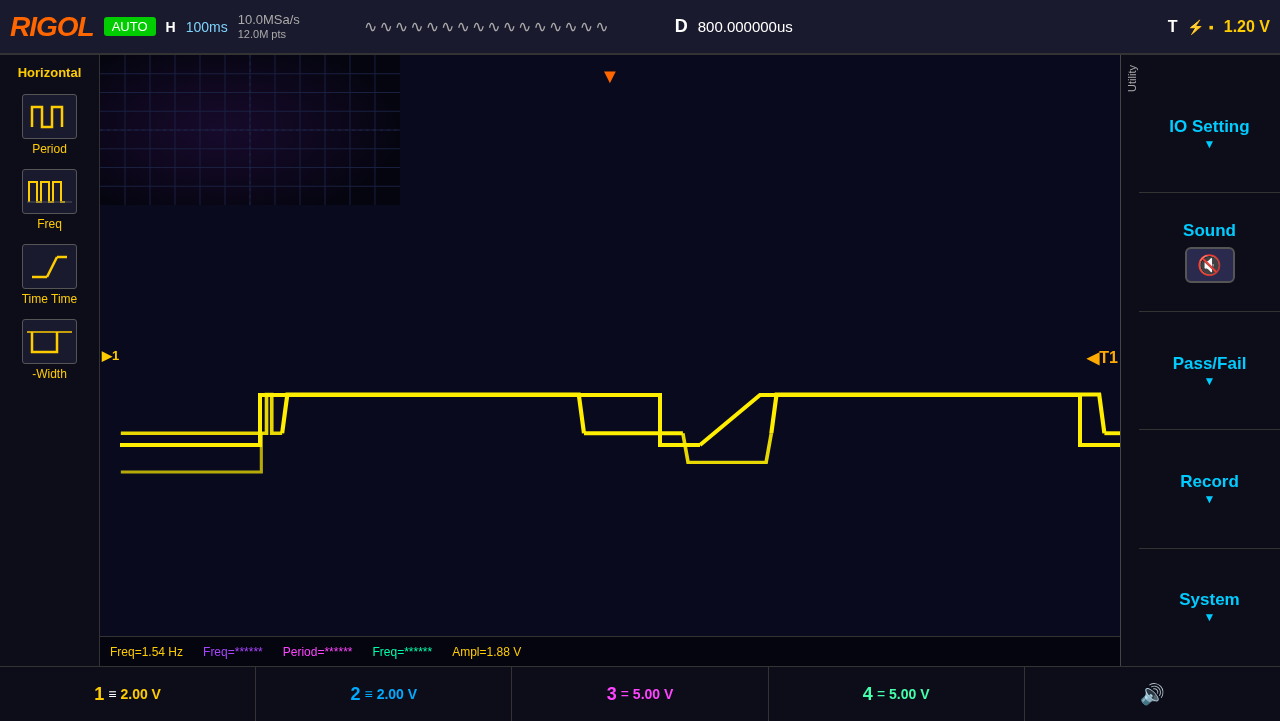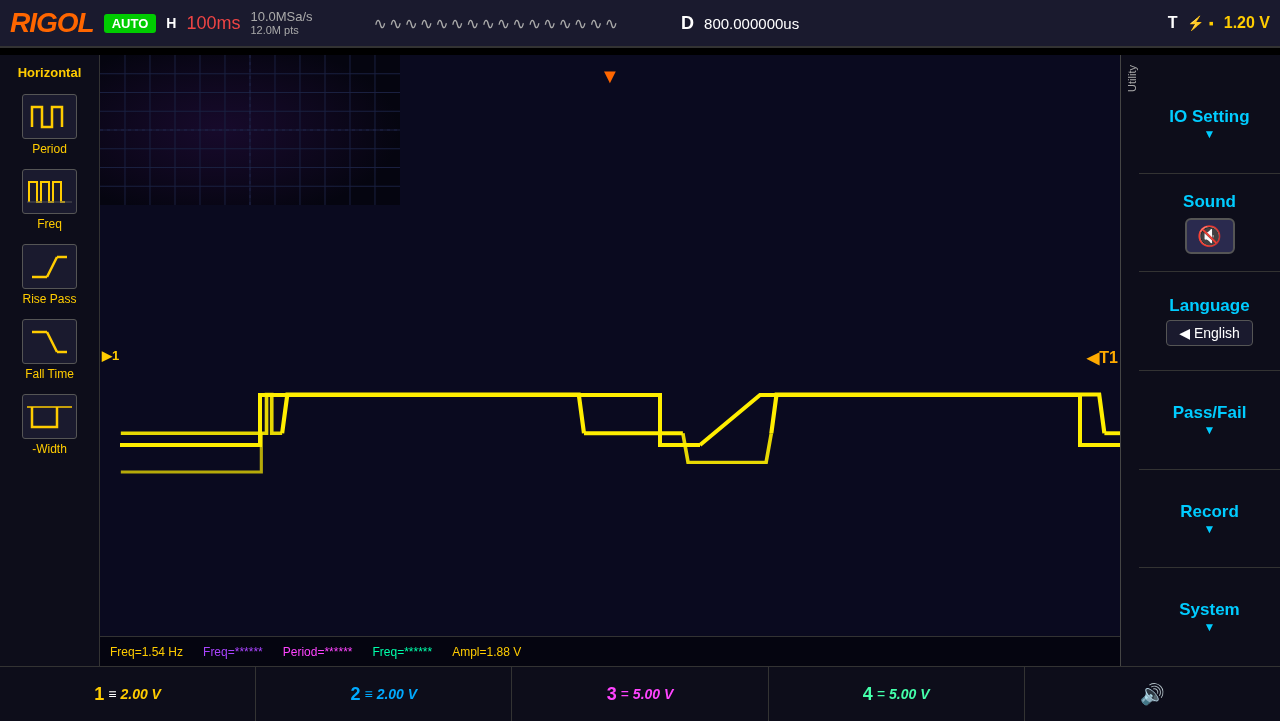--- a/index.html
+++ b/index.html
@@ -9,53 +9,53 @@
       background: #000;
       font-family: Arial, sans-serif;
       overflow: hidden;
       position: relative;
     }
 
     
     #top-bar {
       position: absolute;
       top: 0; left: 0; right: 0;
-      height: 48px;
+      height: 55px;
       background: #1a1a2e;
       display: flex;
       align-items: center;
       padding: 0 10px;
       gap: 10px;
       border-bottom: 2px solid #333;
       z-index: 10;
     }
     #logo {
       color: #fff;
       font-size: 28px;
       font-weight: 900;
       font-style: italic;
       letter-spacing: -1px;
     }
     #logo span { color: #ff6600; }
     #auto-badge {
       background: #00cc00;
       color: #fff;
       font-size: 13px;
-      font-weight: bold;
+      font-weight: normal;
       padding: 2px 8px;
       border-radius: 3px;
     }
     .top-label {
       color: #fff;
       font-size: 14px;
       font-weight: bold;
     }
     .top-value {
-      color: #ef4444;
-      font-size: 18px;
+      color: #7dd3fc;
+      font-size: 14px;
     }
     #wave-display {
       flex: 1;
       text-align: center;
       color: #aaa;
       font-size: 16px;
       letter-spacing: 2px;
     }
     #d-label {
       color: #fff;
@@ -273,21 +273,20 @@
       font-size: 18px;
       font-weight: bold;
     }
     .ch-dash {
       color: #fff;
       font-size: 14px;
     }
     .ch-volt {
       font-size: 14px;
       font-weight: bold;
-      font-style: italic;
     }
     .ch1-color { color: #ffcc00; }
     .ch2-color { color: #00aaff; }
     .ch3-color { color: #ff44ff; }
     .ch4-color { color: #44ffaa; }
     .speaker-icon { color: #fff; font-size: 20px; }
 
     #bottom-measurements {
       position: absolute;
       bottom: 55px;
@@ -352,33 +351,23 @@
   </div>
 
   <div class="sidebar-item">
     <div class="sidebar-icon">
       <svg viewBox="0 0 45 35">
           <line x1="5" y1="28" x2="20" y2="28" stroke="#ffcc00" stroke-width="2.5"></line>
           <line x1="20" y1="28" x2="30" y2="8" stroke="#ffcc00" stroke-width="2.5"></line>
           <line x1="30" y1="8" x2="40" y2="8" stroke="#ffcc00" stroke-width="2.5"></line>
         </svg>
     </div>
-    <span class="sidebar-label">Rise Pass</span>
-  </div>
-
-  <div class="sidebar-item">
-    <div class="sidebar-icon">
-      <svg viewBox="0 0 45 35">
-          <line x1="5" y1="8" x2="20" y2="8" stroke="#ffcc00" stroke-width="2.5"></line>
-          <line x1="20" y1="8" x2="30" y2="28" stroke="#ffcc00" stroke-width="2.5"></line>
-          <line x1="30" y1="28" x2="40" y2="28" stroke="#ffcc00" stroke-width="2.5"></line>
-        </svg>
-    </div>
-    <span class="sidebar-label">Fall Time</span>
-  </div>
+    <span class="sidebar-label">Time Time</span>
+  </div>
+
 
 
   <div class="sidebar-item">
     <div class="sidebar-icon">
       <svg viewBox="0 0 45 35">
           <polyline points="5,8 5,28 30,28 30,8" stroke="#ffcc00" fill="none" stroke-width="2.5"></polyline>
           <line x1="0" y1="8" x2="45" y2="8" stroke="#ffcc00" stroke-width="1.5"></line>
         </svg>
     </div>
     <span class="sidebar-label">-Width</span>
@@ -469,27 +458,20 @@
       <span class="right-btn-arrow">▼</span>
     </div>
 
     <div class="right-btn">
       <span class="right-btn-label">Sound</span>
       <div class="sound-btn">
         <span>🔇</span>
       </div>
     </div>
 
-    <div class="right-btn">
-      <span class="right-btn-label">Language</span>
-      <div class="right-btn-inner">
-        <span class="left-arrow">◀</span>
-        <span>English</span>
-      </div>
-    </div>
 
     <div class="right-btn">
       <span class="right-btn-label">Pass/Fail</span>
       <span class="right-btn-arrow">▼</span>
     </div>
 
     <div class="right-btn">
       <span class="right-btn-label">Record</span>
       <span class="right-btn-arrow">▼</span>
     </div>

